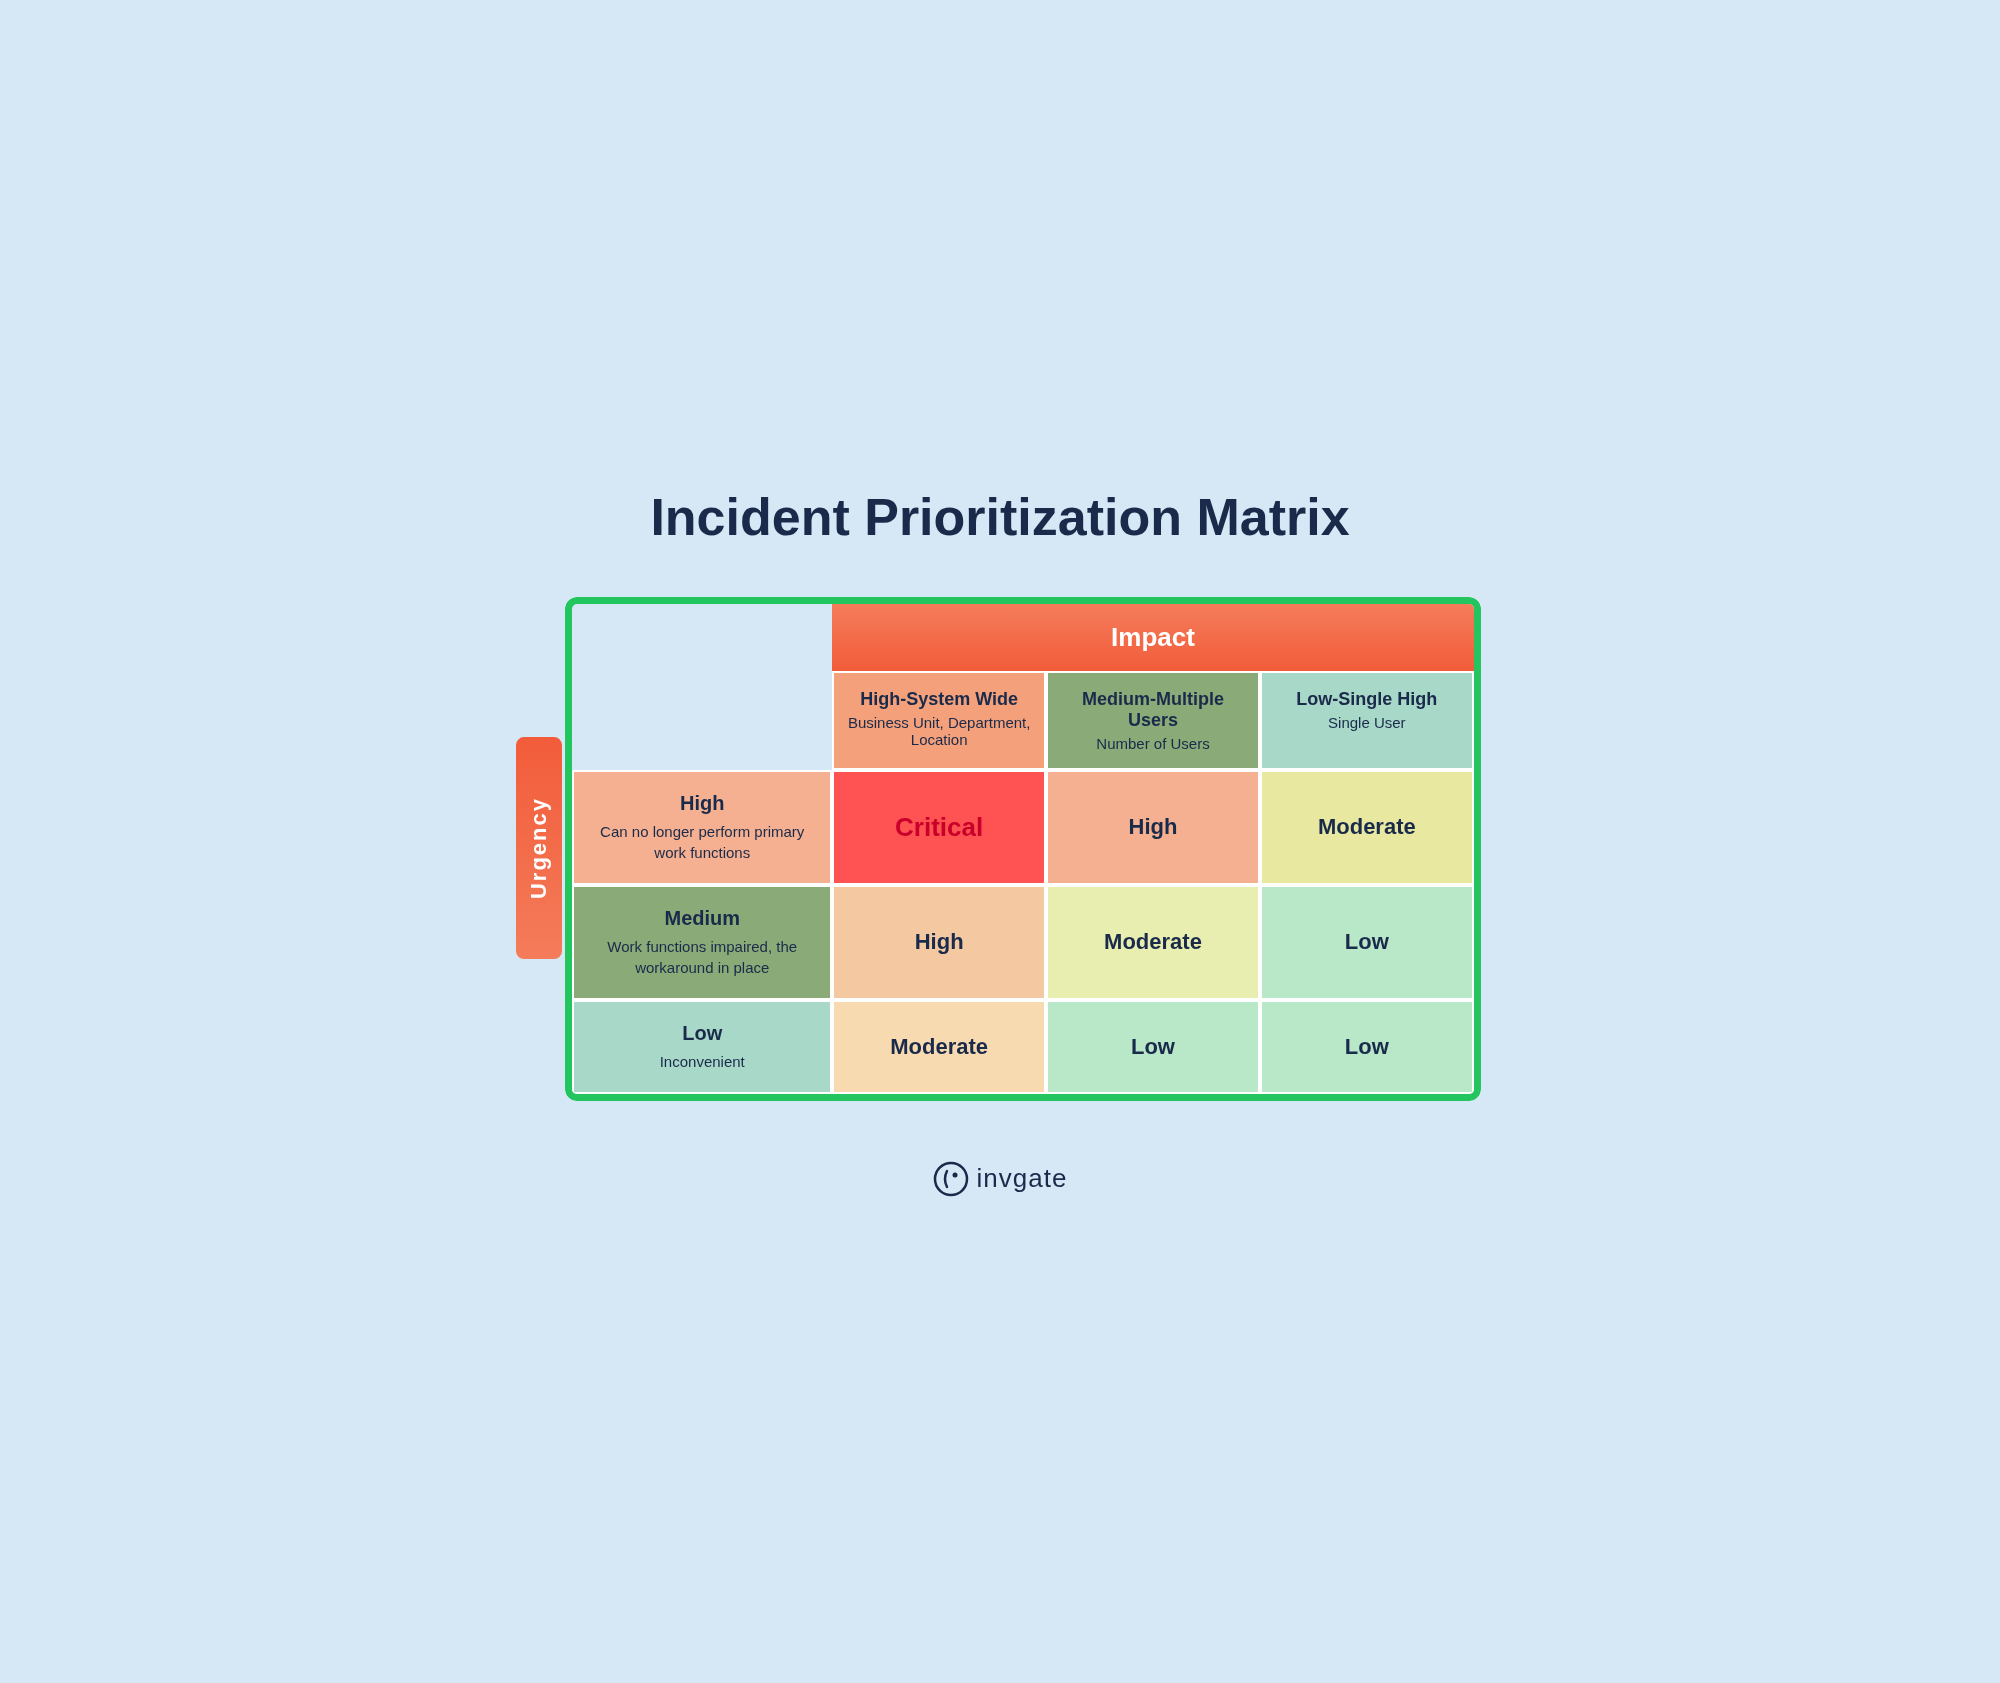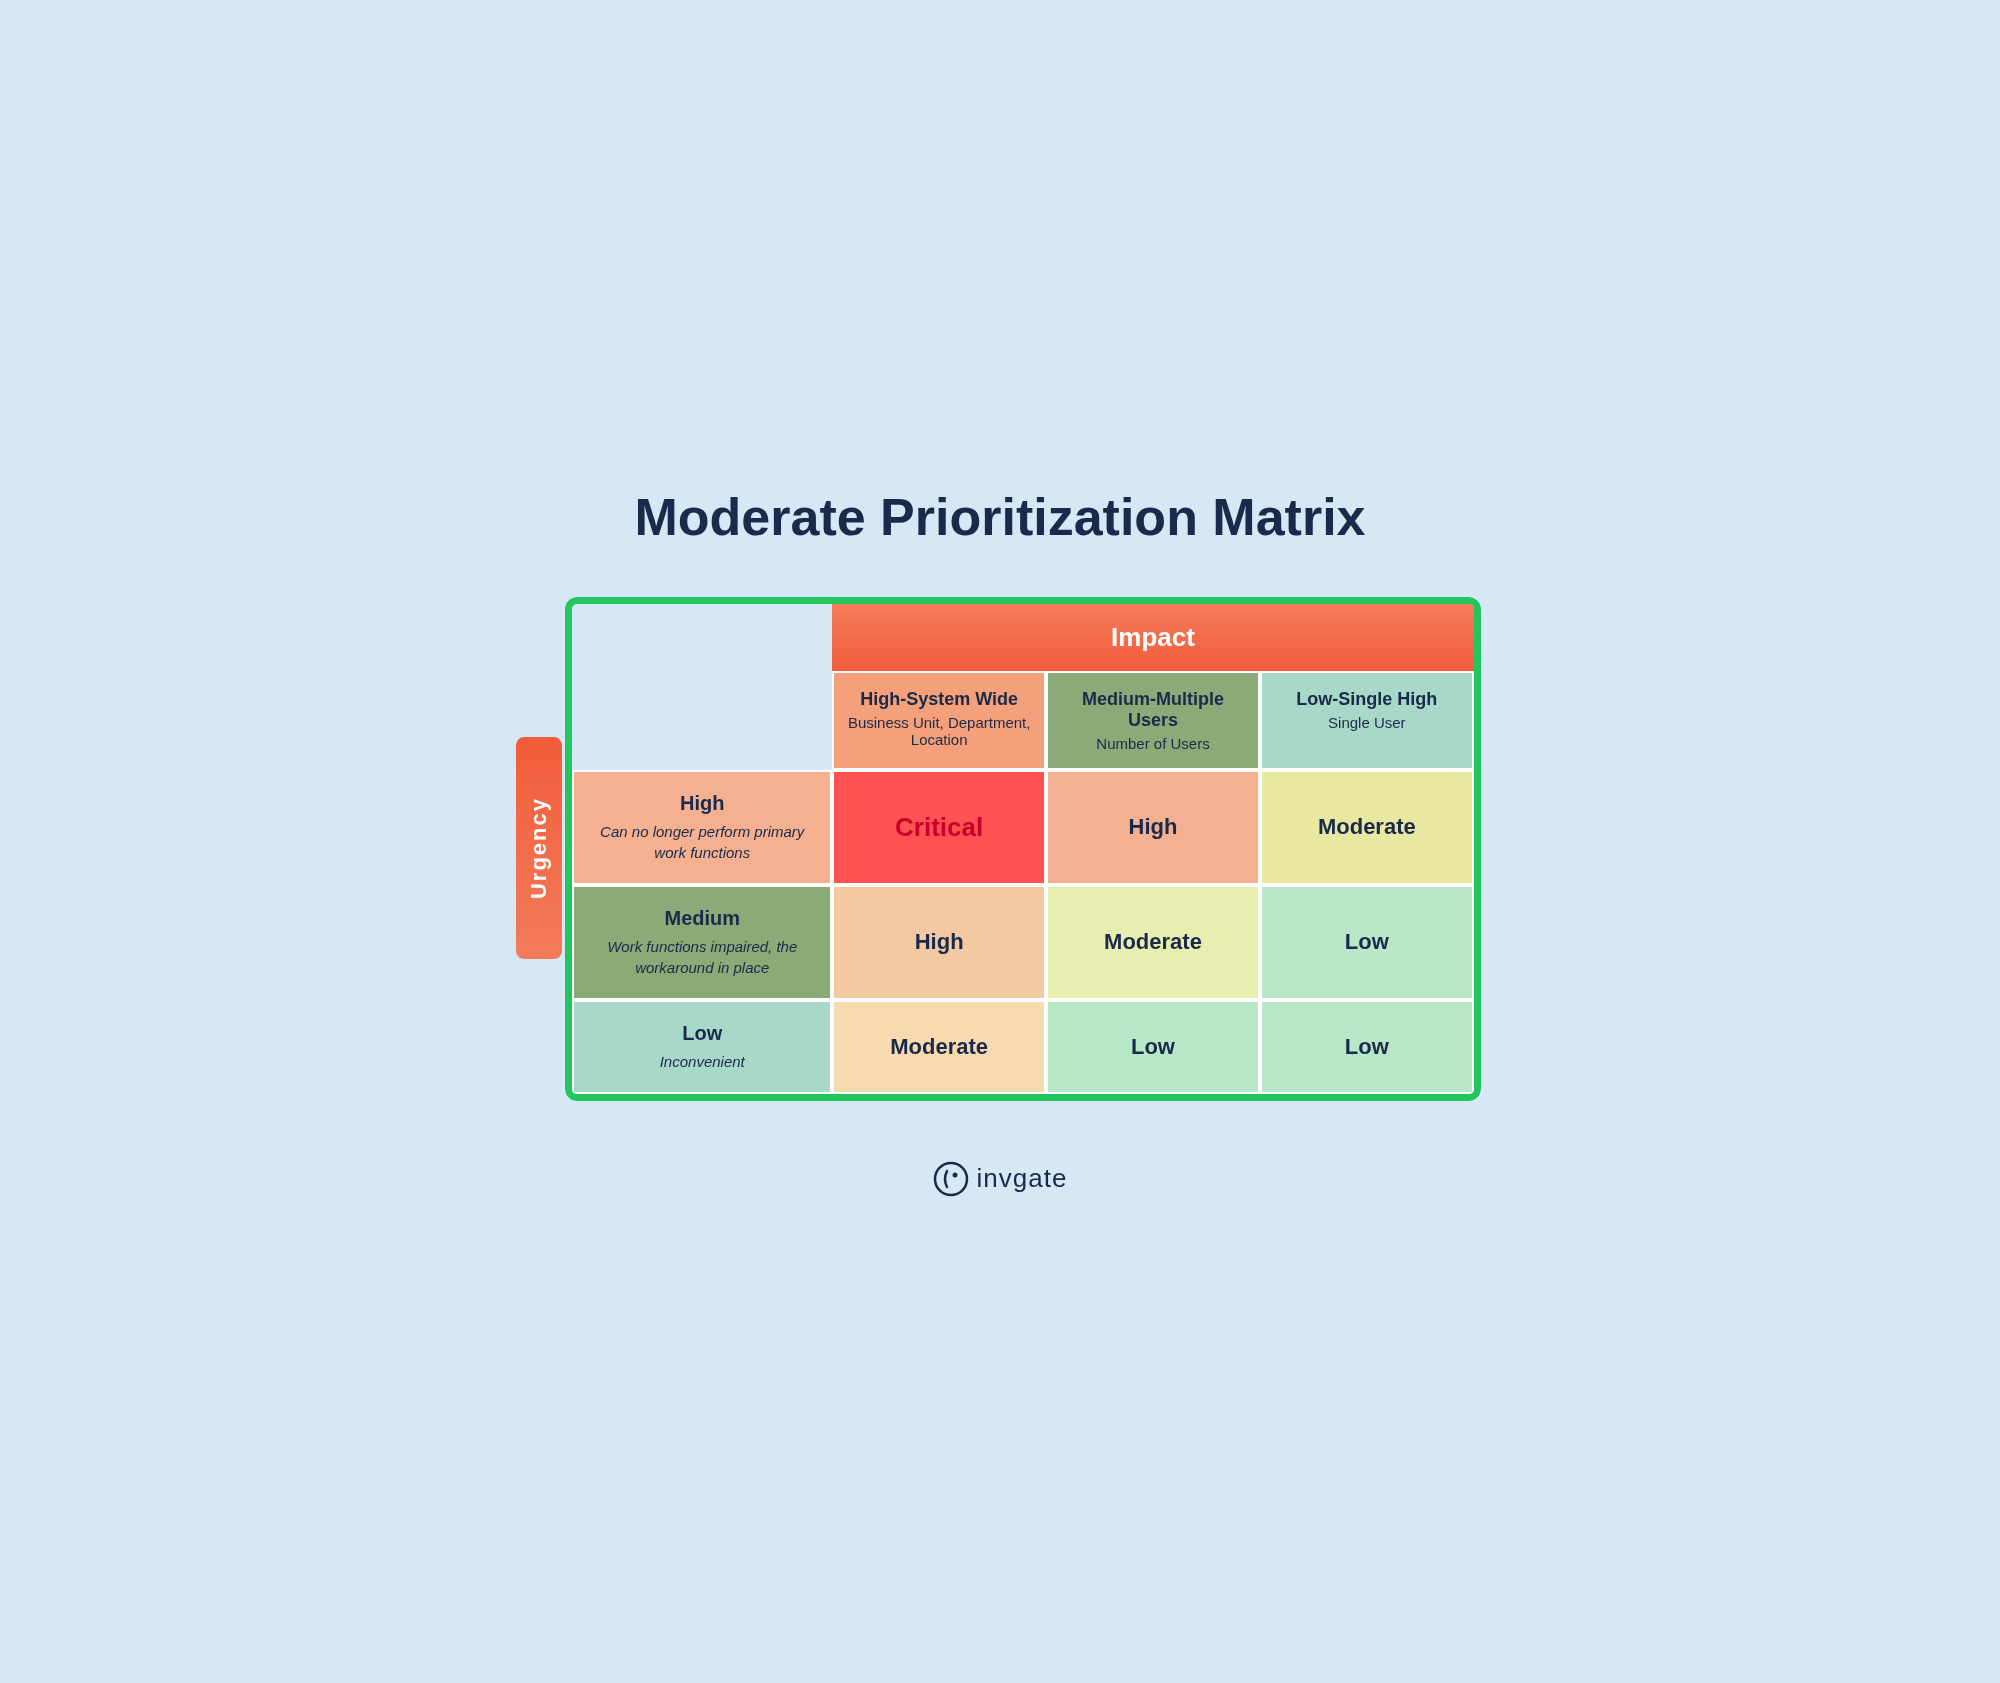--- a/index.html
+++ b/index.html
@@ -145,21 +145,20 @@
       color: #1a2a4a;
       margin-bottom: 6px;
     }
 
     .row-label-sub {
       font-weight: 400;
       font-size: 15px;
       color: #1a2a4a;
       text-align: center;
       line-height: 1.4;
-      font-style: italic;
     }
 
     .row-label-high { background-color: #f4b090; }
     .row-label-medium { background-color: #8aaa78; }
     .row-label-low { background-color: #a8d8c8; }
 
     .data-cell {
       flex: 1;
       text-align: center;
       padding: 30px 12px;
@@ -216,21 +215,21 @@
 
     
     .matrix-outer {
       border-radius: 12px;
       overflow: hidden;
     }
   </style>
 </head>
 <body>
 
-<h1 class="page-title">Moderate Prioritization Matrix</h1>
+<h1 class="page-title">Incident Prioritization Matrix</h1>
 
 <div class="matrix-wrapper">
 
   <div class="urgency-label-container">
     <div class="urgency-label">Urgency</div>
   </div>
 
   <div class="matrix-outer">
     <div class="matrix-table-area">
 

